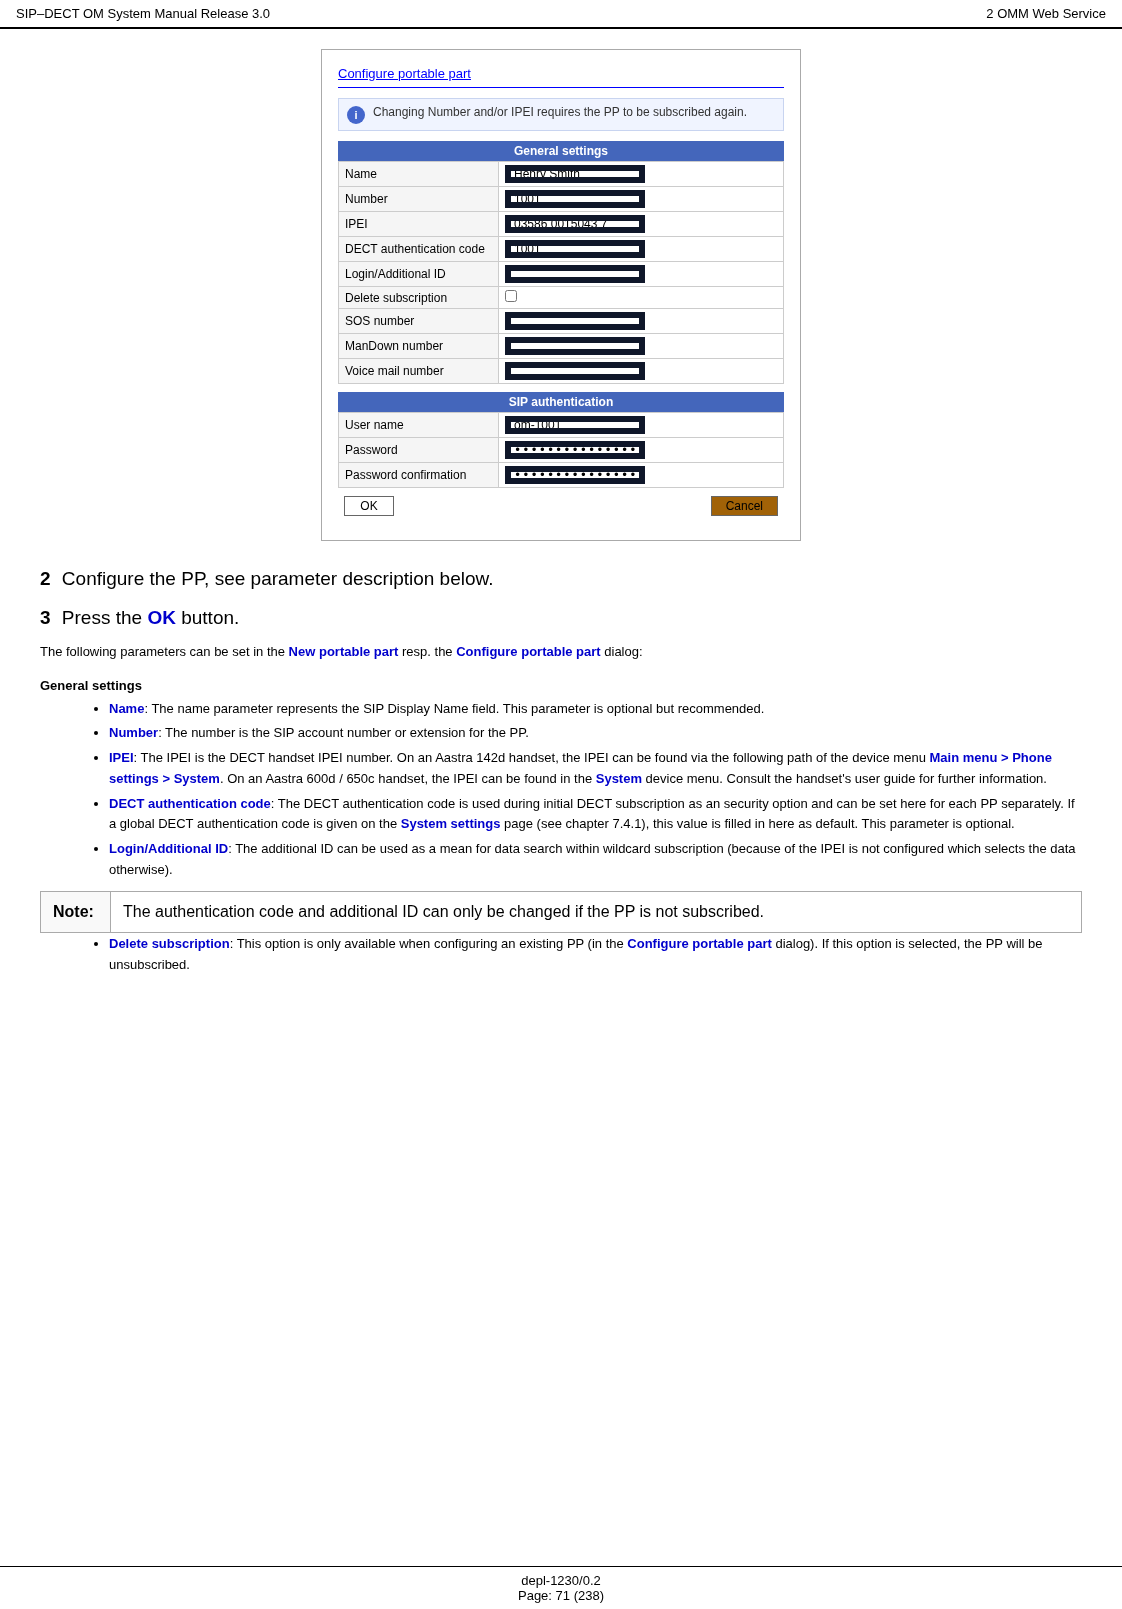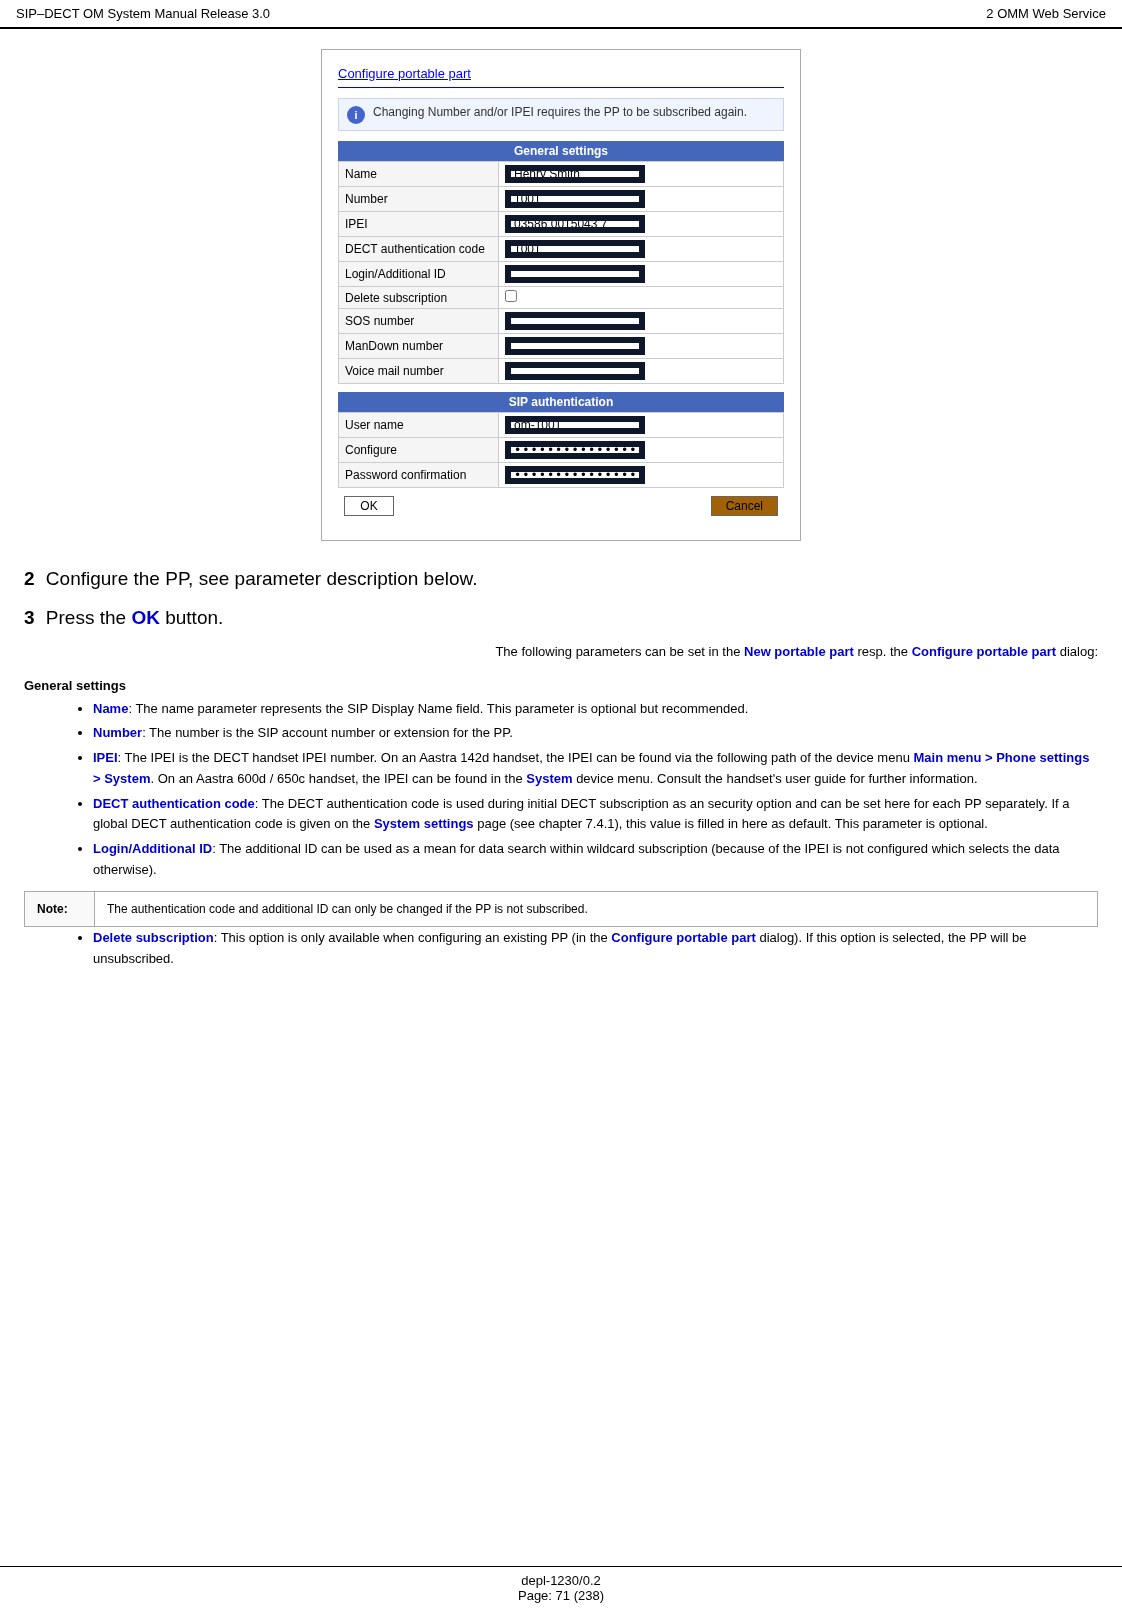--- a/index.html
+++ b/index.html
@@ -25,21 +25,21 @@
       align-items: center;
       padding: 6px 16px;
       border-top: 1px solid #000;
       position: absolute;
       bottom: 0;
       left: 0;
       right: 0;
       flex-direction: column;
     }
     .main-content {
-      padding: 20px 24px;
+      padding: 20px 40px;
     }
     
     .dialog-container {
       display: flex;
       justify-content: center;
       margin-bottom: 24px;
     }
     .dialog-box {
       border: 1px solid #aaa;
       width: 480px;
@@ -152,21 +152,20 @@
       line-height: 1.5;
     }
     .step-number {
       font-weight: bold;
       margin-right: 6px;
     }
     .description-paragraph {
       margin-bottom: 10px;
       font-size: 13px;
       line-height: 1.5;
-      text-align: right;
     }
     .section-title {
       font-weight: bold;
       font-size: 13px;
       margin-top: 16px;
       margin-bottom: 6px;
     }
     .bullet-list {
       list-style: disc;
       margin-left: 30px;
@@ -179,21 +178,21 @@
       margin-left: 39px;
     }
     .link-blue {
       color: #0000cc;
       font-weight: bold;
     }
     .note-box {
       border: 1px solid #aaa;
       display: flex;
       margin: 1px 0;
-      font-size: 12px;
+      font-size: 16px;
       line-height: 1.5;
     }
     .note-label {
       font-weight: bold;
       padding: 8px 12px;
       white-space: nowrap;
       min-width: 70px;
       border-right: 1px solid #aaa;
       background: #f9f9f9;
     }
@@ -263,21 +262,21 @@
         </table>
 
       <div class="section-header-row" style="margin-top:8px;">SIP authentication</div>
       <table class="form-table">
         <tbody>
             <tr>
           <td>User name</td>
           <td><input class="form-input" type="text" value="om-1001" style=""></td>
         </tr>
         <tr>
-          <td>Configure</td>
+          <td>Password</td>
           <td><input class="form-input form-input-password" type="password" value="1234567890123456" style=""></td>
         </tr>
         <tr>
           <td>Password confirmation</td>
           <td><input class="form-input form-input-password" type="password" value="1234567890123456" style=""></td>
         </tr>
       </tbody>
         </table>
 
       <div class="buttons-row">

